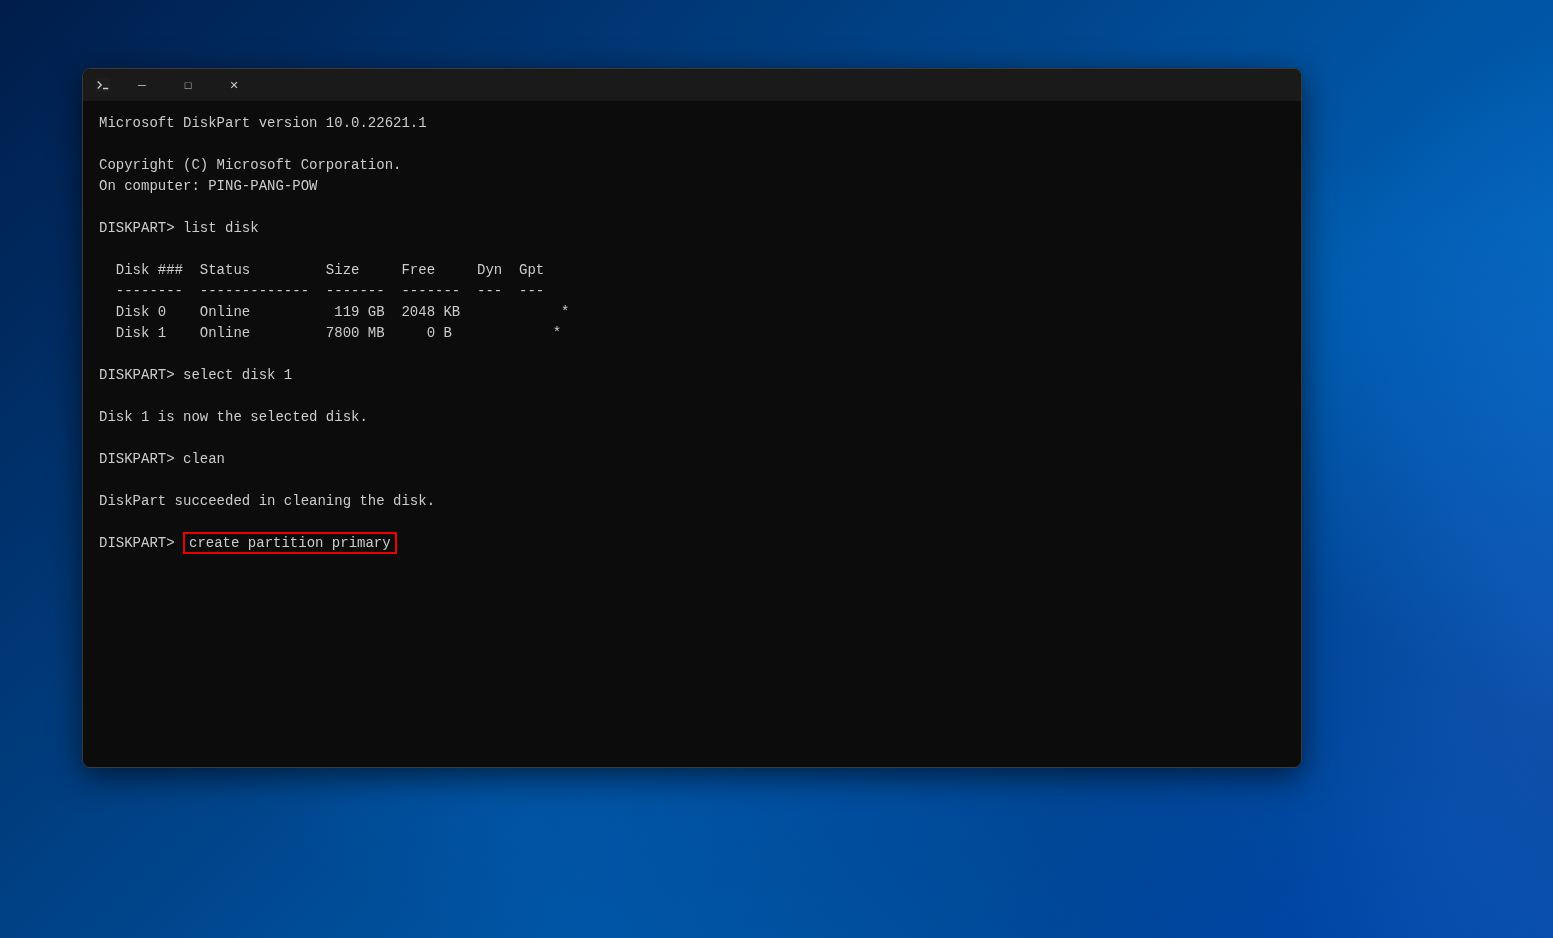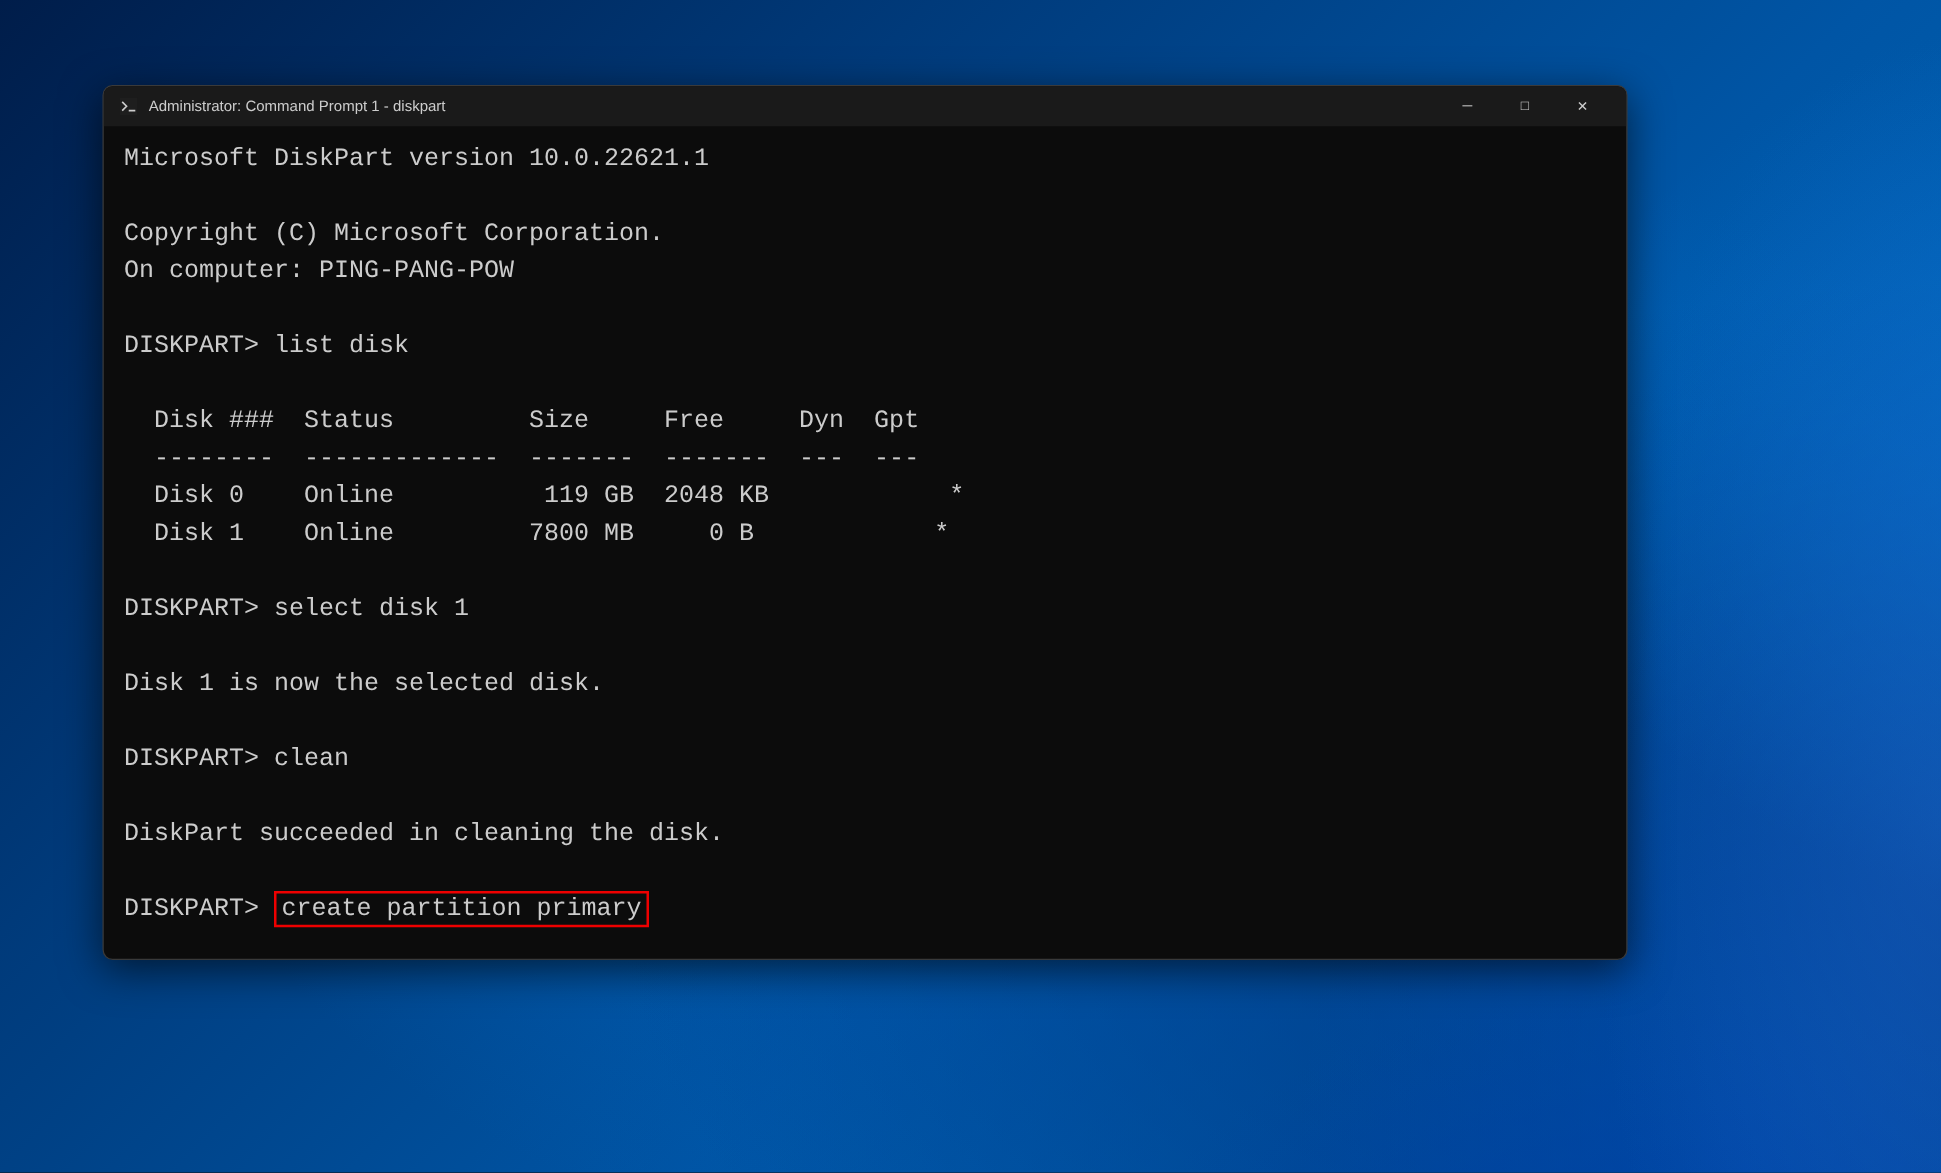--- a/index.html
+++ b/index.html
@@ -107,21 +107,21 @@
       background: transparent;
       border: none;
     }
 
     
     .terminal-body {
       flex: 1;
       padding: 12px 16px;
       color: #cccccc;
       font-family: 'Consolas', 'Courier New', monospace;
-      font-size: 20px;
+      font-size: 14px;
       line-height: 1.5;
       overflow-y: auto;
       position: relative;
     }
 
     .terminal-body pre {
       white-space: pre;
       font-family: inherit;
       font-size: inherit;
       line-height: inherit;
@@ -153,21 +153,20 @@
 <div class="window">
 
   <div class="titlebar">
     <div class="titlebar-icon">
       <svg viewBox="0 0 16 16" fill="none">
         <rect width="16" height="16" fill="#1e1e1e"></rect>
         <path d="M2 4 L6 8 L2 12" stroke="#cccccc" stroke-width="1.5" fill="none"></path>
         <line x1="8" y1="12" x2="14" y2="12" stroke="#cccccc" stroke-width="1.5"></line>
       </svg>
     </div>
-    <span class="titlebar-title">Administrator: Command Prompt 1 - diskpart</span>
     <div class="titlebar-controls">
       <button class="titlebar-btn minimize">─</button>
       <button class="titlebar-btn maximize">□</button>
       <button class="titlebar-btn close">✕</button>
     </div>
   </div>
 
   <div class="terminal-body">
     <pre><span>Microsoft DiskPart version 10.0.22621.1</span>
 

